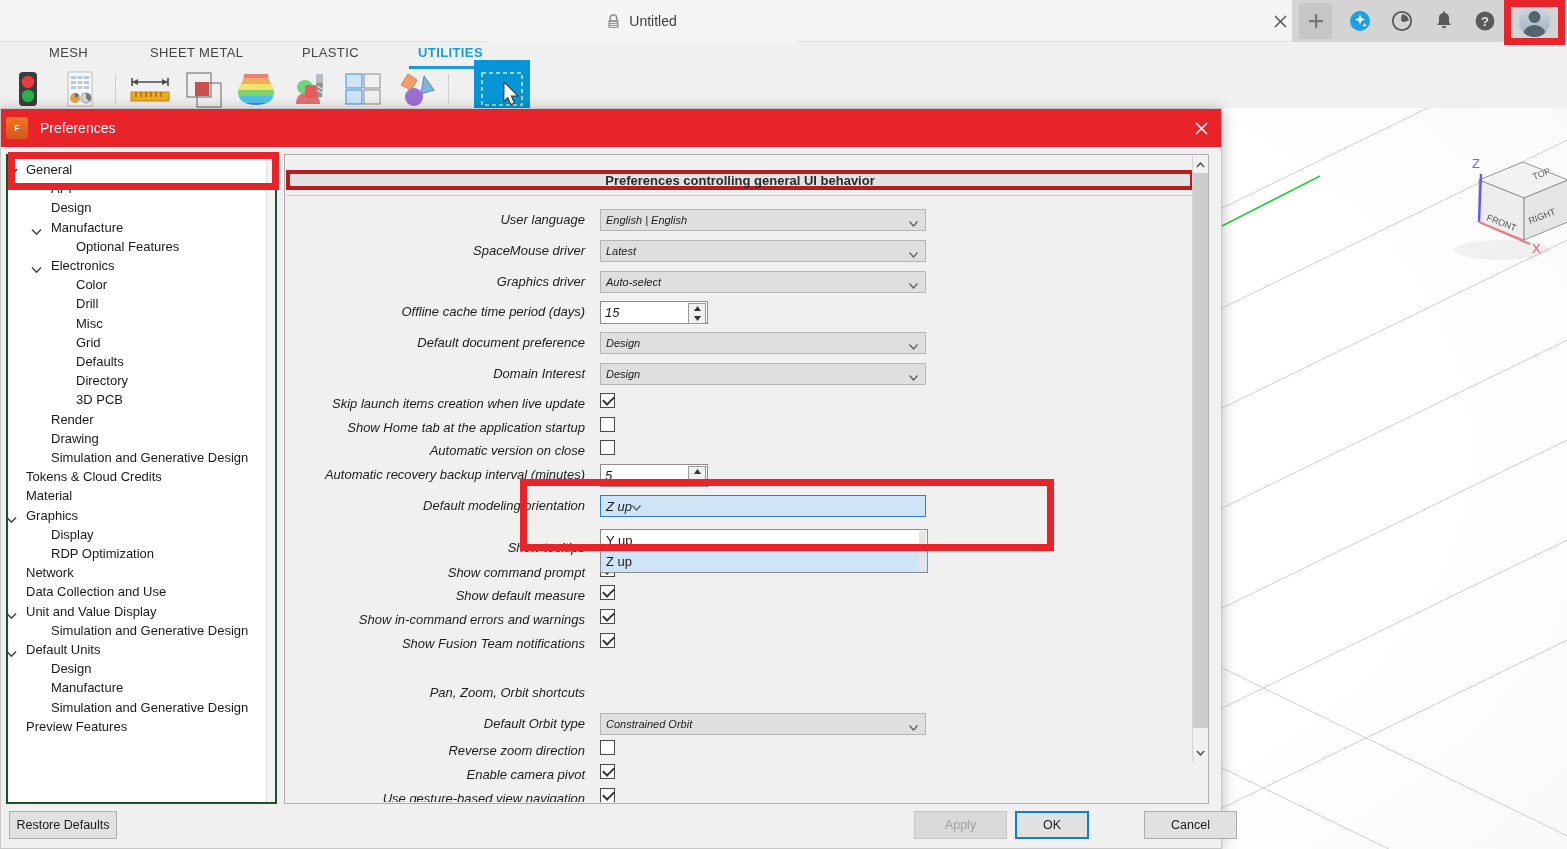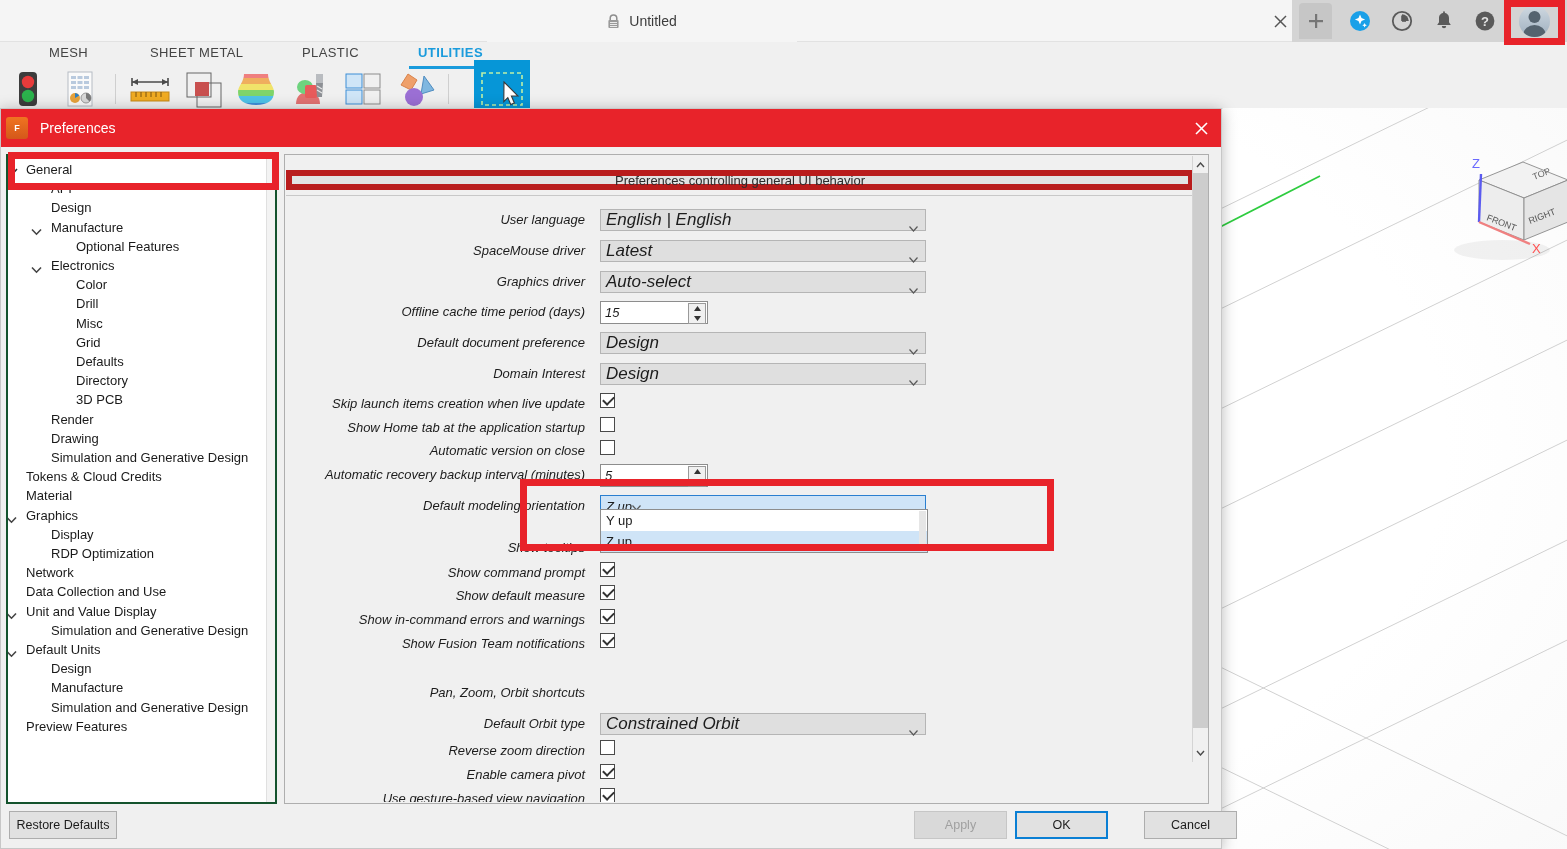--- a/index.html
+++ b/index.html
@@ -128,23 +128,23 @@
     background:#f3f3f3; border-left:1px solid #e0e0e0;
   }
 
   
   .content {
     position:absolute; left:283px; top:45px; width:925px; height:650px;
     background:#f0f0f0; border:1px solid #aeaeae;
   }
   .content-header {
     position:absolute; left:1px; top:15px; width:908px; height:20px;
-    background:#e2e2e2; border:6px solid #b91c1c;
+    background:#e2e2e2; border:4px solid #b91c1c;
     display:flex; align-items:center; justify-content:center;
-    font-weight:normal; font-size:13px; color:#2b2b2b;text-align:right;
+    font-weight:bold; font-size:13px; color:#2b2b2b;text-align:right;
   }
   .content-sep {
     position:absolute; left:1px; top:40px; width:908px; height:1px; background:#c8c8c8;
   }
   .pane {
     position:absolute; left:0; top:42px; width:908px; height:605px;
     overflow:hidden;
   }
   .vscroll {
     position:absolute; right:1px; top:1px; width:15px; height:606px;
@@ -162,21 +162,21 @@
   .row { position:absolute; left:0; width:908px; height:22px;font-style:italic; }
   .lbl {
     position:absolute; right:0; width:auto; text-align:right;
     font-size:13px; color:#1c1c1c; white-space:nowrap;
     line-height:22px;
   }
   .lblwrap { position:absolute; left:0; width:300px; height:22px; text-align:right; }
   .combo {
     position:absolute; left:315px; width:326px; height:22px;
     background:#dfdfdf; border:1px solid #b5b5b5;
-    font-size:17px; color:#1c1c1c;
+    font-size:11px; color:#1c1c1c;
     display:flex; align-items:center; padding-left:5px;
   }
   .combo .chev {
     position:absolute; right:7px; top:7px; width:9px; height:6px;
   }
   .spin {
     position:absolute; left:315px; width:108px; height:23px;
     background:#ffffff; border:1px solid #8d8d8d;
     font-size:13px; color:#1c1c1c; display:flex; align-items:center; padding-left:4px;
   }
@@ -814,21 +814,21 @@
               <div class="cbx checked"></div>
             </div>
             <div class="row" style="top: 591px;">
               <div class="lblwrap">
                 <span class="lbl">Use gesture-based view navigation</span>
               </div>
               <div class="cbx checked"></div>
             </div>
           </div>
 
-        <div class="dd-list" style="top:312px;text-align:center;">
+        <div class="dd-list" style="top:332px;text-align:center;">
           <div class="dd-scroll"></div>
           <div class="dd-item">Y up</div>
           <div class="dd-item sel">Z up</div>
         </div>
       </div>
 
       <div class="vscroll">
         <div class="vs-btn" style="top:1px;">
           <svg width="9" height="6" viewBox="0 0 9 6">
             <path d="M1 5L4.5 1 8 5" fill="none" stroke="#4a4a4a" stroke-width="1.4"></path>
@@ -839,21 +839,21 @@
           <svg width="9" height="6" viewBox="0 0 9 6">
             <path d="M1 1L4.5 5 8 1" fill="none" stroke="#4a4a4a" stroke-width="1.4"></path>
           </svg>
         </div>
       </div>
     </div>
 
     <div class="btnbar">
       <div class="btn" style="left:8px; top:9px; width:108px;">Restore Defaults</div>
       <div class="btn disabled" style="left:913px; top:9px; width:93px;">Apply</div>
-      <div class="btn primary" style="left:1014px; top:9px; width:93px;">OK</div>
+      <div class="btn primary" style="left:1014px; top:9px; width:74px;">OK</div>
       <div class="btn" style="left:1115px; top:9px; width:93px;margin-left:28px;">Cancel</div>
     </div>
   </div>
 
   <div class="redbox" style="left:8px;  top:152px; width:271px; height:38px;"></div>
   <div class="redbox" style="left:520px; top:479px; width:534px; height:72px;"></div>
   <div class="redbox" style="left:1504px; top:0px; width:61px; height:45px;"></div>
 </div>
 
 </body></html>

